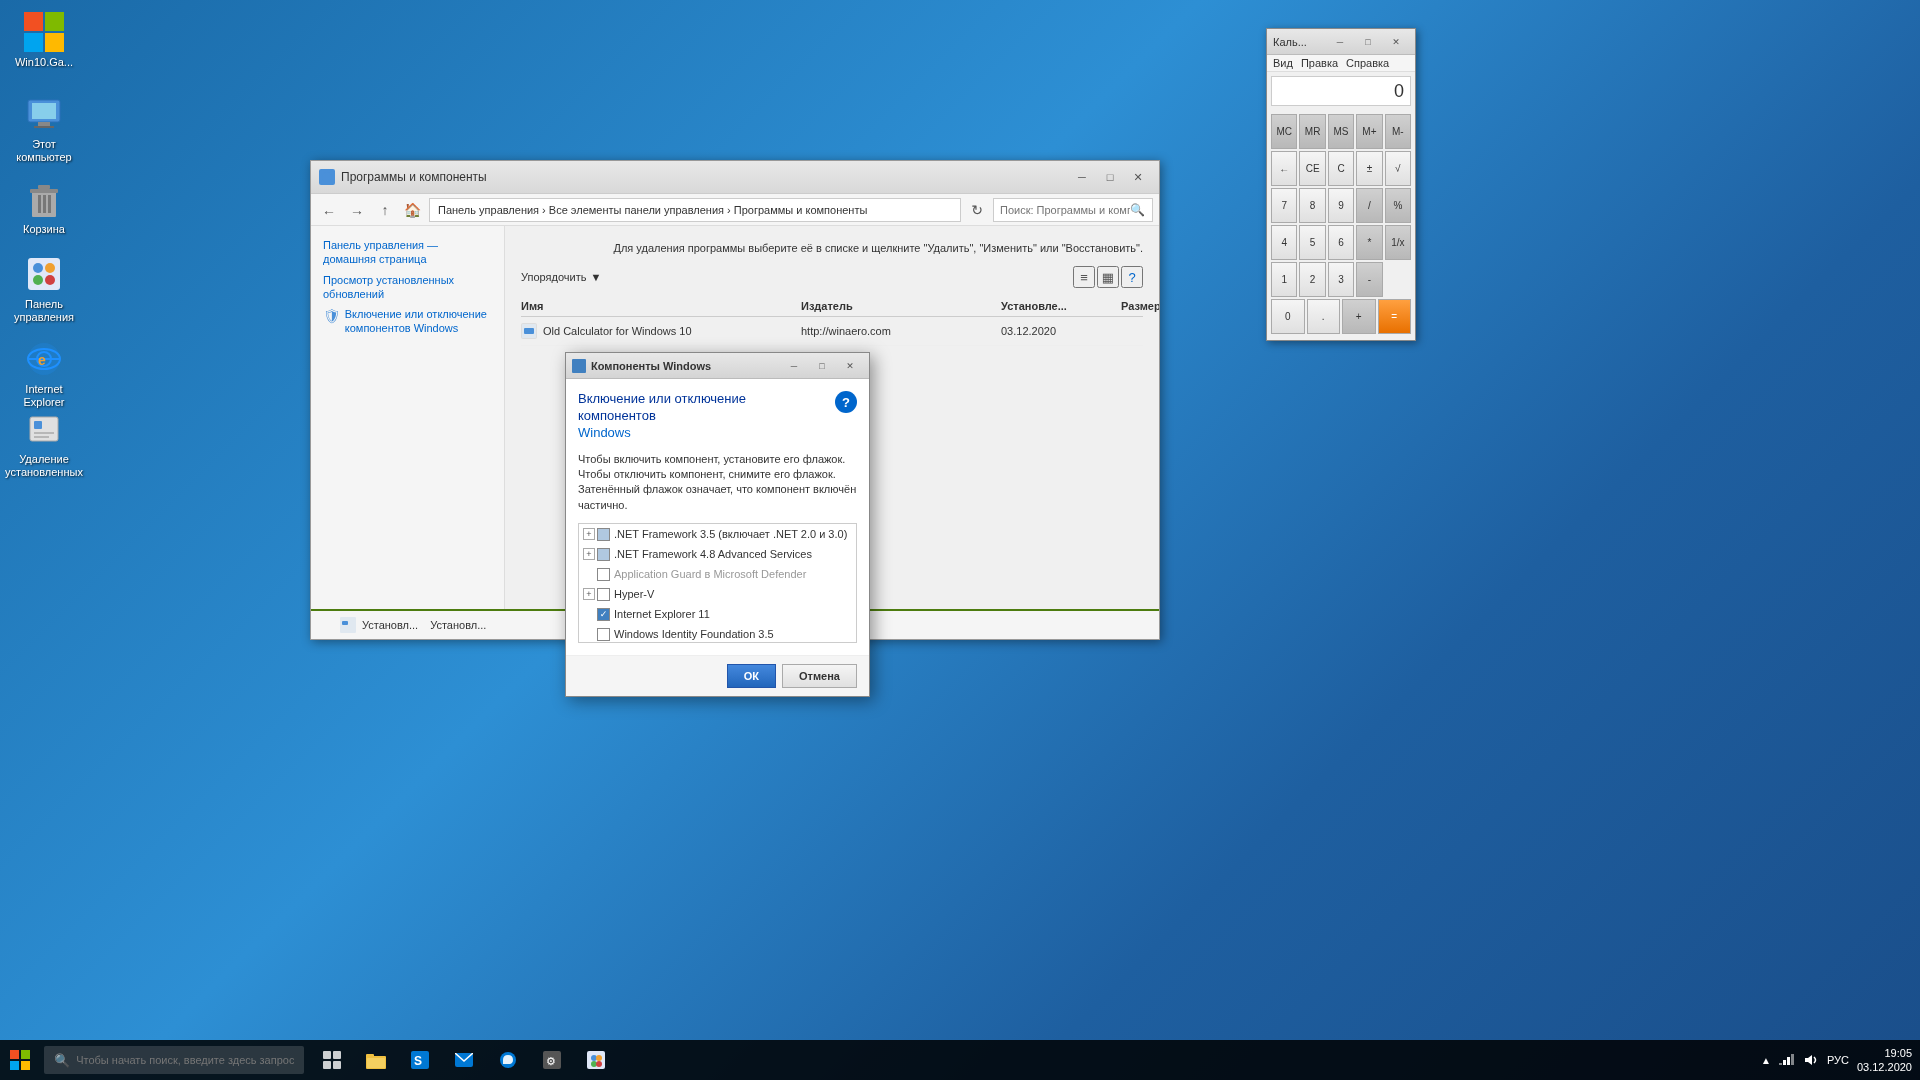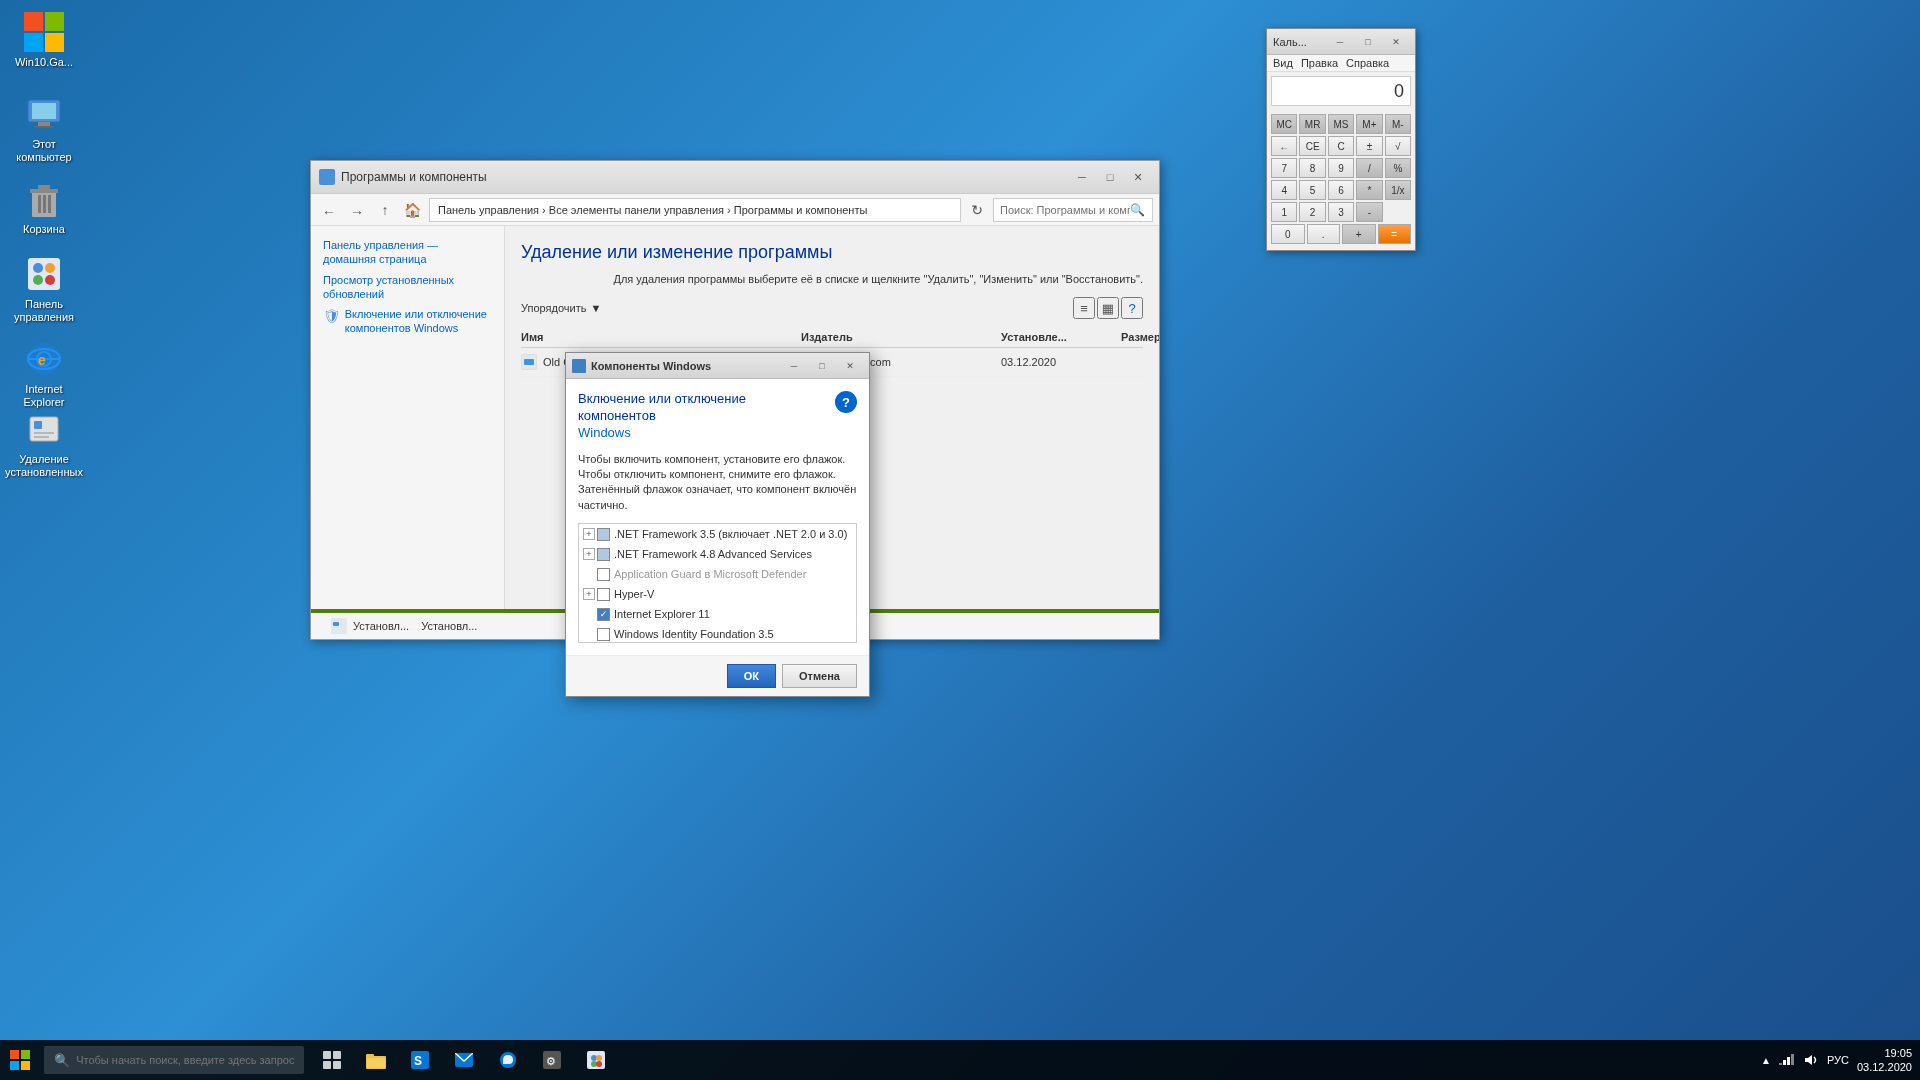--- a/index.html
+++ b/index.html
@@ -322,25 +322,25 @@
       font-size: 9px;
     }
     .table-cell {
       font-size: 11px;
       color: #333;
     }
 
     
     .cp-statusbar {
       height: 30px;
-      border-top: 4px solid #4d7c0f;
+      border-top: 2px solid #4d7c0f;
       background: #f5f5f5;
       display: flex;
       align-items: center;
-      padding: 0 20px;
+      padding: 0 29px;
       gap: 12px;
     }
     .status-item {
       display: flex;
       align-items: center;
       gap: 6px;
       font-size: 11px;
       color: #333;
     }
 
@@ -395,21 +395,21 @@
     .calc-buttons {
       padding: 4px;
     }
     .calc-row {
       display: flex;
       gap: 2px;
       margin-bottom: 2px;
     }
     .calc-btn {
       flex: 1;
-      height: 20px;
+      height: 35px;
       font-size: 10px;
       border: 1px solid #aaa;
       background: linear-gradient(to bottom, #f5f5f5, #e0e0e0);
       cursor: pointer;
       display: flex;
       align-items: center;
       justify-content: center;
       color: #333;
     }
     .calc-btn.orange { background: linear-gradient(to bottom, #ffa040, #e87000); color: white; }
@@ -670,21 +670,20 @@
     <div class="cp-sidebar">
       <div class="sidebar-link">Панель управления — домашняя страница</div>
       <div class="sidebar-link">Просмотр установленных обновлений</div>
       <div class="sidebar-link with-icon">
         <span style="color:#4a90d9;font-size:14px;">🛡</span>
         <span>Включение или отключение компонентов Windows</span>
       </div>
     </div>
 
     <div class="cp-main">
-      <h1>Удаление или изменение программы</h1>
       <p class="description">Для удаления программы выберите её в списке и щелкните "Удалить", "Изменить" или "Восстановить".</p>
 
       <div class="toolbar-row">
         <button class="sort-btn">
           <span>Упорядочить</span>
           <span>▼</span>
         </button>
         <div class="view-icons">
           <button class="view-icon-btn">≡</button>
           <button class="view-icon-btn">▦</button>

